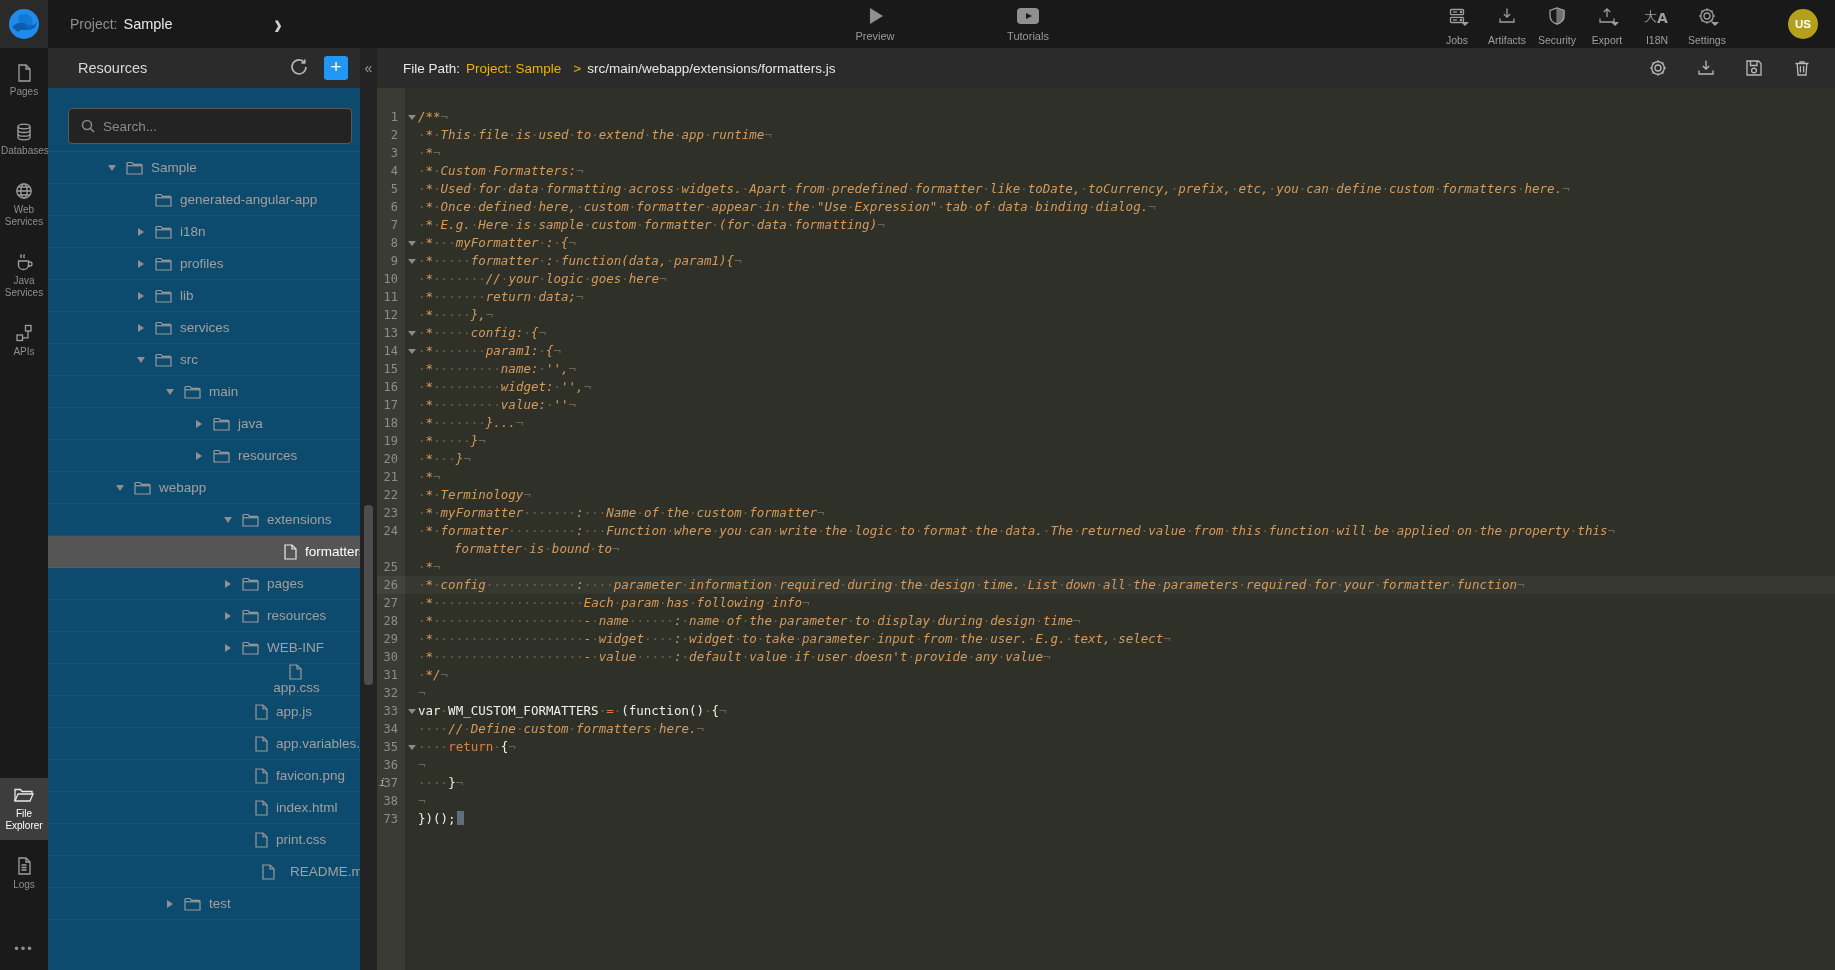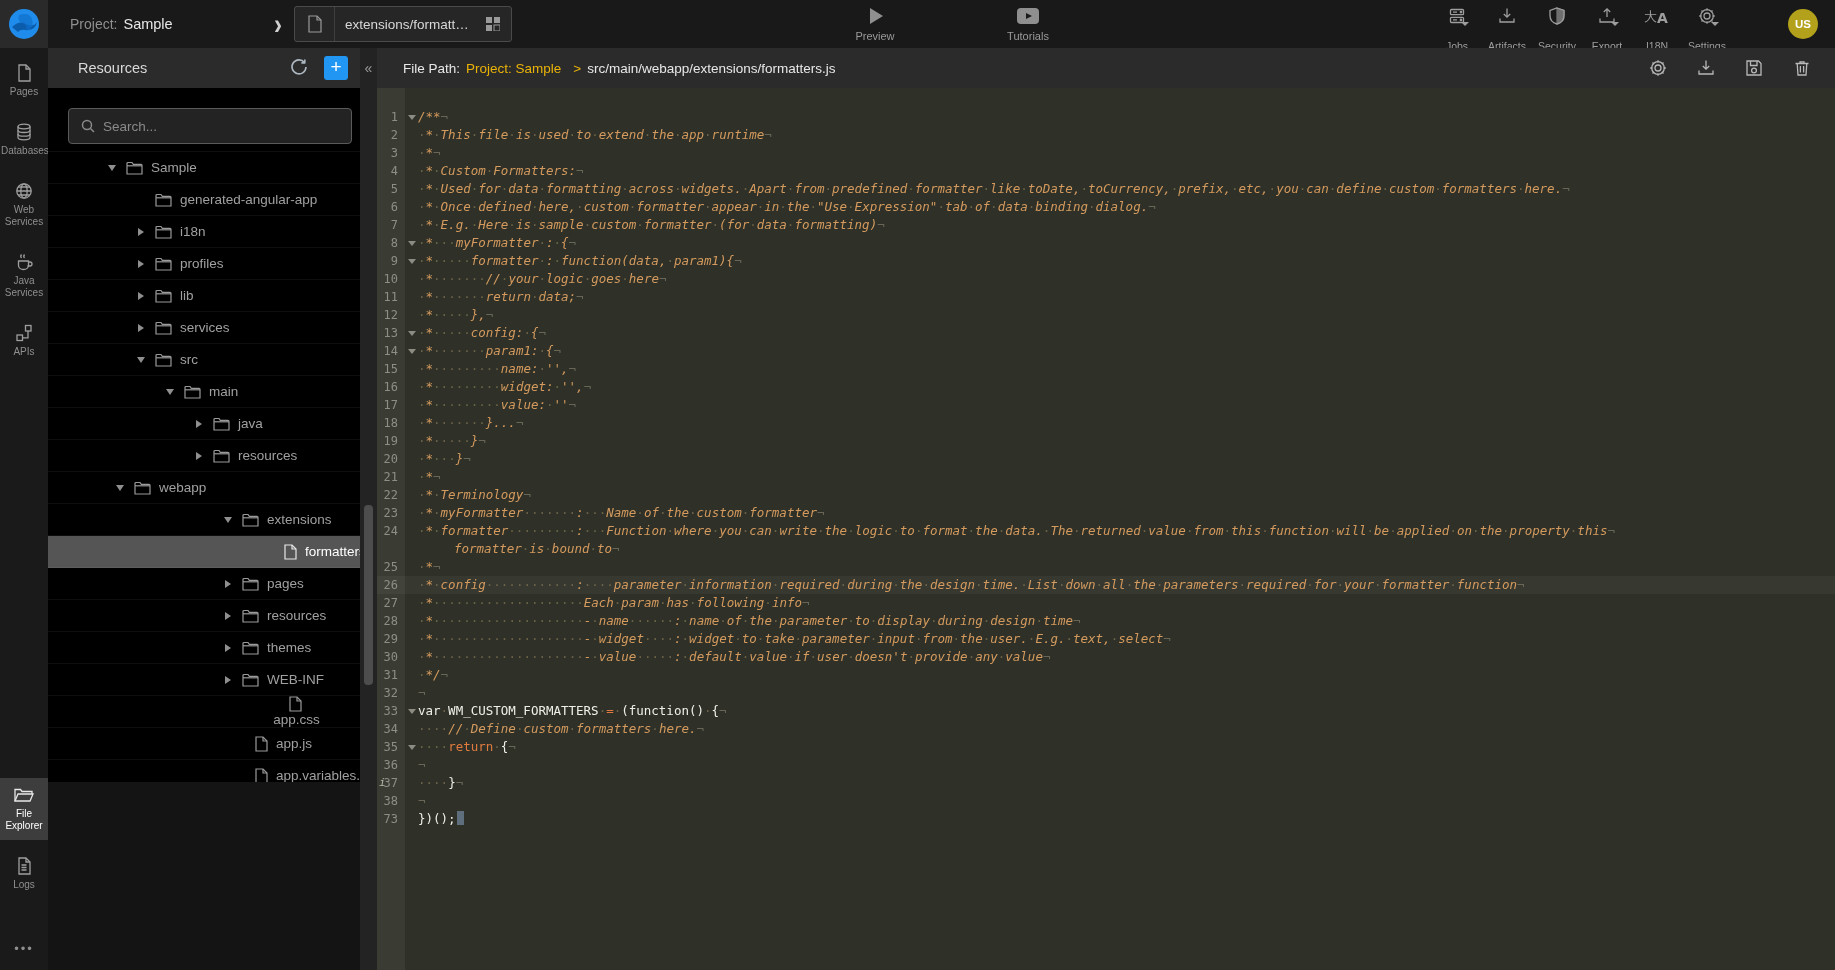--- a/index.html
+++ b/index.html
@@ -24,41 +24,41 @@
   #file-tab .tgrid { width:28px; display:flex; align-items:center; justify-content:center; }
 
   .topcenter-item { position:absolute; top:5px; width:80px; display:flex; flex-direction:column;
     align-items:center; cursor:pointer; }
   .topcenter-item .lbl { color:#9a9a9a; font-size:11px; margin-top:3px; }
 
   #topnav { position:absolute; right:103px; top:4px; display:flex; align-items:flex-start; }
   .nav-item { width:50px; display:flex; flex-direction:column; align-items:center; position:relative;
     cursor:pointer; }
   .nav-item .nicon { height:24px; display:flex; align-items:center; }
-  .nav-item .lbl { color:#9e9e9e; font-size:10.5px; margin-top:12px; white-space:nowrap; }
+  .nav-item .lbl { color:#9e9e9e; font-size:10.5px; margin-top:6px; white-space:nowrap; }
   .chev { width:0; height:0; border-left:4px solid transparent; border-right:4px solid transparent;
     border-top:4px solid #9e9e9e; position:absolute; right:-2px; top:18px; }
   #avatar { position:absolute; right:-86px; top:5px; width:30px; height:30px; border-radius:50%;
     background:#b3a11c; color:#fff; font-size:11.5px; font-weight:bold;
     display:flex; align-items:center; justify-content:center; cursor:pointer; }
 
   
   #sidebar { position:absolute; left:0; top:48px; width:48px; height:922px; background:#1a1a1a; }
   .side-item { width:48px; padding:7px 0 8px 0; display:flex; flex-direction:column; align-items:center;
     cursor:pointer; margin-bottom:9px; }
   .side-item .lbl { color:#8f8f8f; font-size:10px; text-align:center; line-height:12px; margin-top:3px; }
   .side-item.active { background:#3d3d3d; }
   .side-item.active .lbl { color:#ffffff; }
   #side-top { position:absolute; top:8px; left:0; }
   #side-bottom { position:absolute; top:730px; left:0; width:48px; }
   #side-more { position:absolute; bottom:14px; width:48px; text-align:center; color:#8f8f8f;
     font-size:13px; letter-spacing:2px; cursor:pointer; }
 
   
-  #panel { position:absolute; left:48px; top:48px; width:312px; height:734px; background:#000000;
+  #panel { position:absolute; left:48px; top:48px; width:312px; height:922px; background:#0c4a6e;
     overflow:hidden; }
   #panel-header { position:absolute; left:0; top:0; width:100%; height:40px; background:#2b2b2b;
     display:flex; align-items:center; }
   #panel-title { color:#d8d8d8; font-size:14.5px; margin-left:30px; }
   #refresh-btn { position:absolute; right:52px; top:10px; cursor:pointer; }
   #plus-btn { position:absolute; right:12px; top:8px; width:24px; height:24px; background:#2196f3;
     border-radius:3px; color:#fff; font-size:19px; line-height:22px; text-align:center; cursor:pointer; }
   #search-box { position:absolute; left:20px; top:60px; width:284px; height:36px; background:#232323;
     border:1px solid #5a5a5a; border-radius:4px; display:flex; align-items:center; }
   #search-box input { background:transparent; border:none; outline:none; color:#bdbdbd;
@@ -128,37 +128,20 @@
       <circle cx="17" cy="17" r="15" fill="#1f8ceb"></circle>
       <path d="M5 20 q8 -7 14 -3 q7 4 11 -2 q-2 9 -11 8 q-6 -1 -8 2 z" fill="#0b5cab"></path>
       <path d="M12 8 q-2 6 3 8 q6 2 4 8 q9 -3 6 -12 q-3 -7 -13 -4 z" fill="#0e6ecb" opacity="0.7"></path>
     </svg>
   </div>
   <div id="project-area">
     <span id="project-label">Project:</span>
     <span id="project-name">Sample</span>
   </div>
   <div id="project-chevron">›</div>
-  <div id="file-tab">
-    <span class="ticon">
-      <svg width="16" height="18" viewBox="0 0 16 18" stroke="#9a9a9a" fill="none" stroke-width="1.2">
-        <path d="M2 1 h8 l4 4 v12 H2 z"></path>
-          <path d="M10 1 v4 h4"></path>
-      </svg>
-    </span>
-    <span class="tlabel">extensions/formatt…</span>
-    <span class="tgrid">
-      <svg width="14" height="14" viewBox="0 0 14 14" fill="#9a9a9a">
-        <rect x="0" y="0" width="6" height="6"></rect>
-          <rect x="8" y="0" width="6" height="6"></rect>
-        <rect x="0" y="8" width="6" height="6"></rect>
-          <rect x="8" y="8" width="6" height="6" fill="none" stroke="#9a9a9a"></rect>
-      </svg>
-    </span>
-  </div>
   <div class="topcenter-item" style="left:835px;">
     <span>
       <svg width="22" height="22" viewBox="0 0 22 22">
           <path d="M6 3 L19 11 L6 19 z" fill="#8f8f8f"></path>
         </svg>
     </span>
     <span class="lbl">Preview</span>
   </div>
   <div class="topcenter-item" style="left:988px;">
     <span>
@@ -513,32 +496,20 @@
         <span class="caret-slot">
           <span class="caret-right"></span>
         </span>
         <span class="tree-ico">
           <svg width="17" height="14" viewBox="0 0 17 14" fill="none" stroke="#9a9a9a" stroke-width="1.2">
             <path d="M1 13 V2.5 a1 1 0 0 1 1 -1 h4 l1.3 1.8 H15 a1 1 0 0 1 1 1 V13 z"></path>
             <path d="M1 4.8 h15"></path>
           </svg>
         </span>
         <span>resources</span>
-      </div>
-      <div class="trow" style="padding-left: 172px;">
-        <span class="caret-slot">
-          <span class="caret-right"></span>
-        </span>
-        <span class="tree-ico">
-          <svg width="17" height="14" viewBox="0 0 17 14" fill="none" stroke="#9a9a9a" stroke-width="1.2">
-            <path d="M1 13 V2.5 a1 1 0 0 1 1 -1 h4 l1.3 1.8 H15 a1 1 0 0 1 1 1 V13 z"></path>
-            <path d="M1 4.8 h15"></path>
-          </svg>
-        </span>
-        <span>themes</span>
       </div>
       <div class="trow" style="padding-left: 172px;">
         <span class="caret-slot">
           <span class="caret-right"></span>
         </span>
         <span class="tree-ico">
           <svg width="17" height="14" viewBox="0 0 17 14" fill="none" stroke="#9a9a9a" stroke-width="1.2">
             <path d="M1 13 V2.5 a1 1 0 0 1 1 -1 h4 l1.3 1.8 H15 a1 1 0 0 1 1 1 V13 z"></path>
             <path d="M1 4.8 h15"></path>
           </svg>

